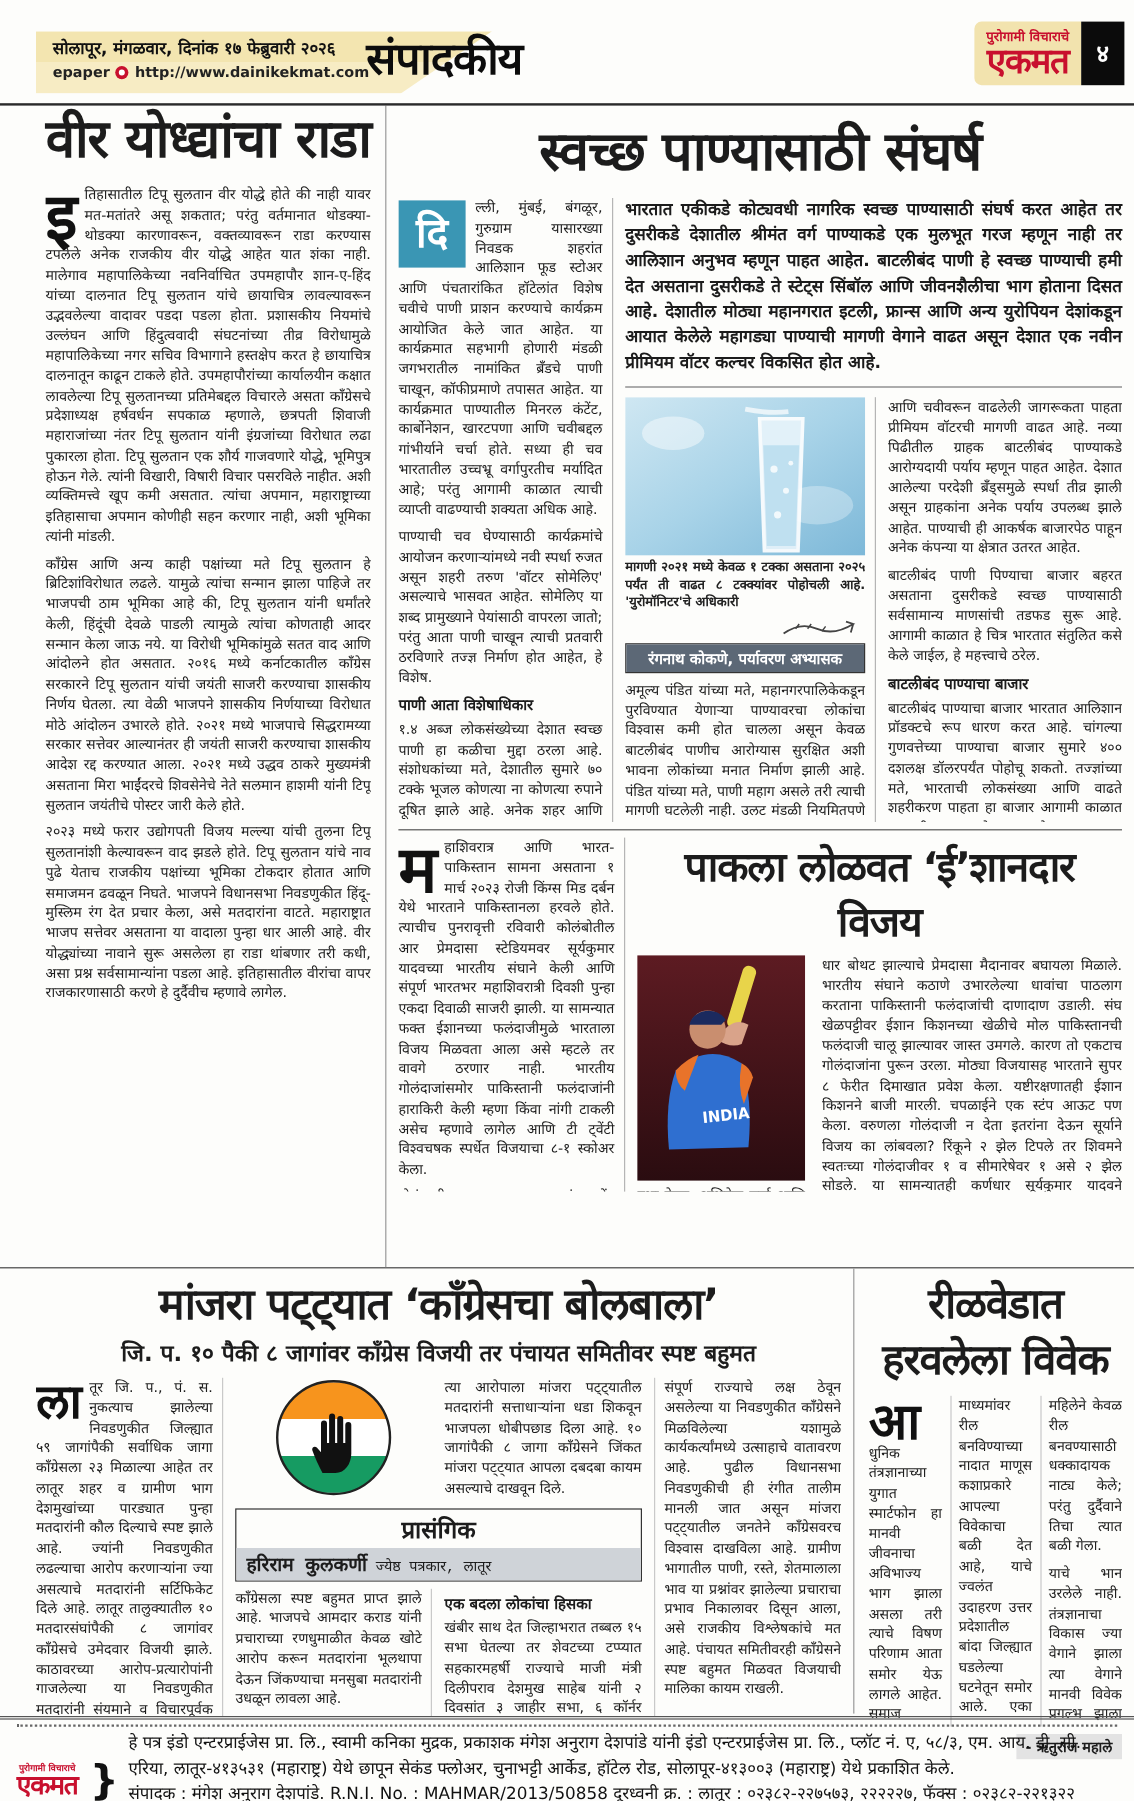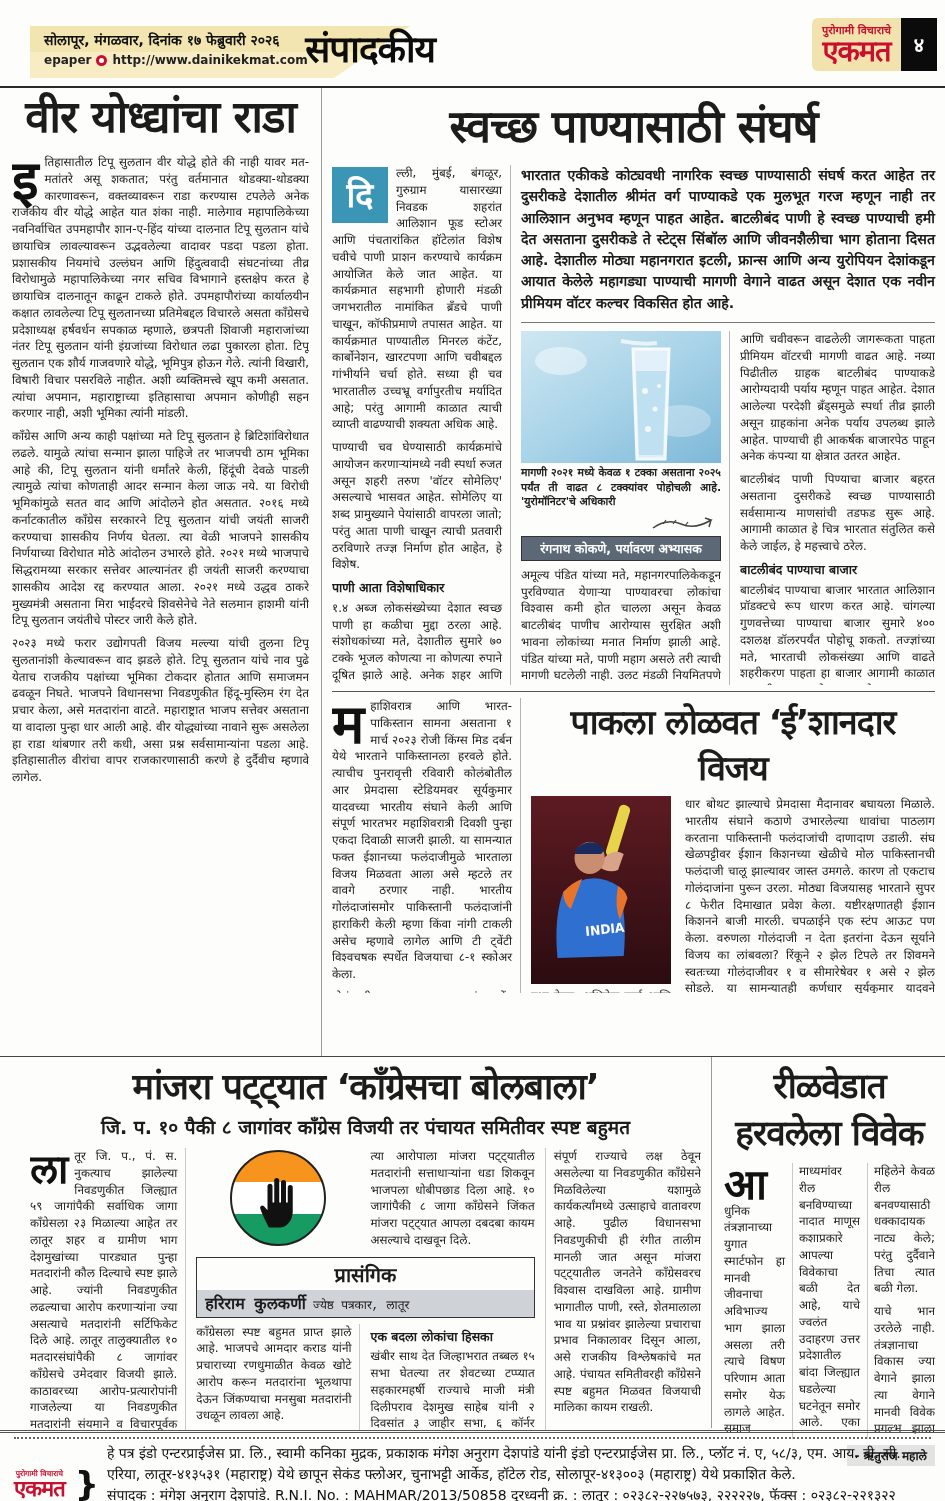--- a/index.html
+++ b/index.html
@@ -28,21 +28,21 @@
   
   .bodytxt { font-size:11.8px; line-height:1.42; text-align:justify; }
   .bodytxt p { margin-bottom:6px; }
   .clip { overflow:hidden; }
   .dropcap { float:left; font-size:54px; line-height:.85; font-weight:900; padding:4px 6px 0 0; color:#111; }
   .subhead-s { font-weight:900; font-size:12.5px; margin:4px 0 3px; }
   .byline { display:inline-block; background:#e3e3e3; padding:2px 8px; font-weight:bold; font-size:12px; margin-top:4px; }
 
   
   .main { display:flex; height:968px; }
-  .tipu { width:322px; padding:6px 12px 0 12px; border-right:1px solid #9a9a9a; }
+  .tipu { width:322px; padding:6px 12px 0 38px; border-right:1px solid #9a9a9a; }
   .tipu h1 { font-size:44px; font-weight:900; text-align:center; letter-spacing:-1px; line-height:1.05; margin-bottom:14px; }
   .tipu .bodytxt { height:860px; }
 
   .right-zone { flex:1; display:flex; flex-direction:column; padding:6px 10px 0 10px; }
   .water h1 { font-size:45px; font-weight:900; text-align:center; letter-spacing:-1px; margin-bottom:10px; }
   .water-body { display:flex; height:520px; }
   .w-col1 { width:178px; padding-right:8px; }
   .teal-cap { float:left; width:56px; height:56px; background:#3a96b4; color:#fff; font-size:34px; font-weight:900;
     display:flex; align-items:center; justify-content:center; margin:2px 8px 2px 0; }
   .w-right { flex:1; border-left:1px solid #b5b5b5; padding-left:10px; display:flex; flex-direction:column; }

